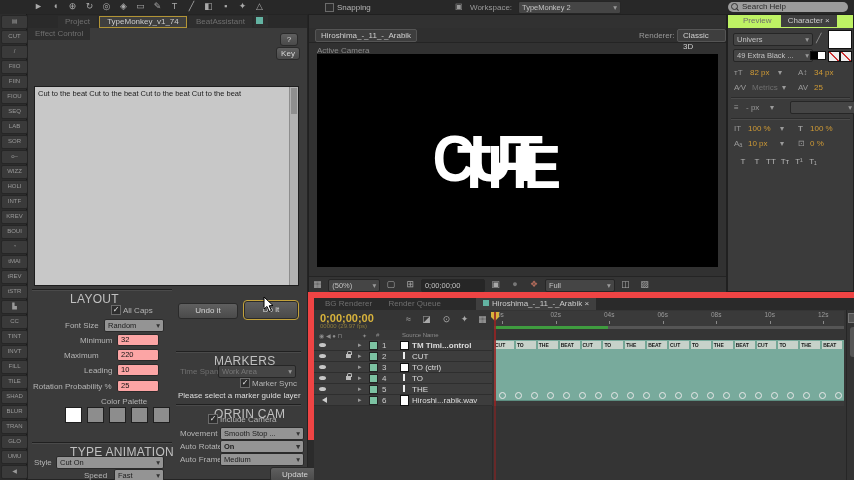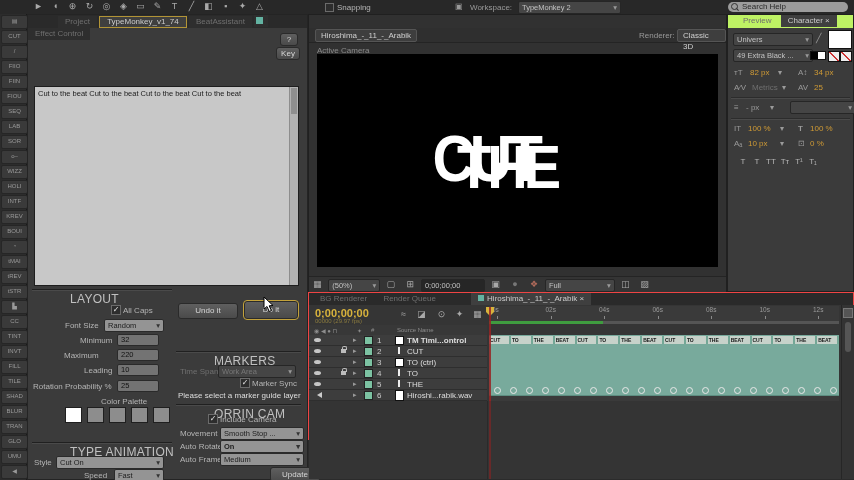--- a/index.html
+++ b/index.html
@@ -8,21 +8,21 @@
   .abs{position:absolute;}
   
   .tab{height:12px;line-height:12px;padding:0 7px;background:#2e2e2e;color:#8a8a8a;display:inline-block;}
   .tab.active{background:#3f3f3f;color:#ccc;}
   .dd-light{background:#949494;color:#1d1d1d;border:1px solid #2a2a2a;border-radius:2px;
     height:11px;line-height:11px;padding:0 3px;font-size:7.5px;}
   .dd-light .arr{float:right;color:#333;}
   .dd-dark{background:#454545;color:#c2c2c2;border:1px solid #262626;border-radius:2px;
     height:11px;line-height:11px;padding:0 3px;font-size:7.5px;}
   .dd-dark .arr{float:right;color:#999;}
-  .field{background:#737373;color:#111;border:1px solid #2a2a2a;border-radius:2px;
+  .field{background:#fca5a5;color:#111;border:1px solid #2a2a2a;border-radius:2px;
     height:10px;line-height:10px;padding:0 3px;font-size:7.5px;}
   .btn{background:linear-gradient(#5f5f5f,#4a4a4a);border:1px solid #2a2a2a;border-radius:3px;
     color:#d6d6d6;text-align:center;font-size:8px;}
   .chk{width:8px;height:8px;background:#2d2d2d;border:1px solid #6b6b6b;display:inline-block;
     color:#e6e6e6;font-size:8px;line-height:8px;text-align:center;vertical-align:middle;}
   .lbl{color:#b5b5b5;}
   .dim{color:#6f6f6f;}
   .sect{border-top:1px solid #202020;box-shadow:0 1px 0 #4a4a4a inset;}
   .sect-title{color:#c0c0c0;font-size:12px;letter-spacing:.3px;padding-left:36px;}
   
@@ -272,21 +272,21 @@
 
     <span class="abs icon-glyph" style="left:6px;top:124px;">Aₐ</span>
     <span class="abs" style="left:20px;top:124px;color:#cf9a35;">10 px</span>
     <span class="abs icon-glyph" style="left:52px;top:124px;">▾</span>
     <span class="abs icon-glyph" style="left:70px;top:124px;">⊡</span>
     <span class="abs" style="left:82px;top:124px;color:#cf9a35;">0 %</span>
 
     <div class="abs" id="tbuttons" style="left:8px;top:142px;width:112px;height:12px;"><span class="tbtn">T</span><span class="tbtn">T</span><span class="tbtn">TT</span><span class="tbtn">Tт</span><span class="tbtn">T¹</span><span class="tbtn">T₁</span></div>
   </div>
 
-  <div class="abs" style="left:308px;top:292px;width:546px;height:148px;background:#353535;border:1px solid #ef4444;box-sizing:border-box;">
+  <div class="abs" style="left:308px;top:292px;width:546px;height:148px;background:#353535;border:6px solid #ef4444;box-sizing:border-box;">
 
     <div class="abs" style="left:0;top:0;width:544px;height:12px;background:#2a2a2a;">
       <span class="tab dim" style="margin-left:4px;background:transparent;">BG Renderer</span>
       <span class="tab dim" style="background:transparent;">Render Queue</span>
       <span class="tab active" style="margin-left:26px;"><span style="display:inline-block;width:6px;height:6px;background:#63b3a2;margin-right:3px;"></span><span>Hiroshima_-_11_-_Arabik</span> ×</span>
     </div>
 
     <span class="abs" style="left:6px;top:14px;font-size:11px;font-weight:bold;color:#d8b33c;">0;00;00;00</span>
     <span class="abs" style="left:6px;top:25px;font-size:6px;color:#8a7a3e;">00000 (29.97 fps)</span>
     <span class="tool abs" style="left:86px;top:15px;">≈</span>

